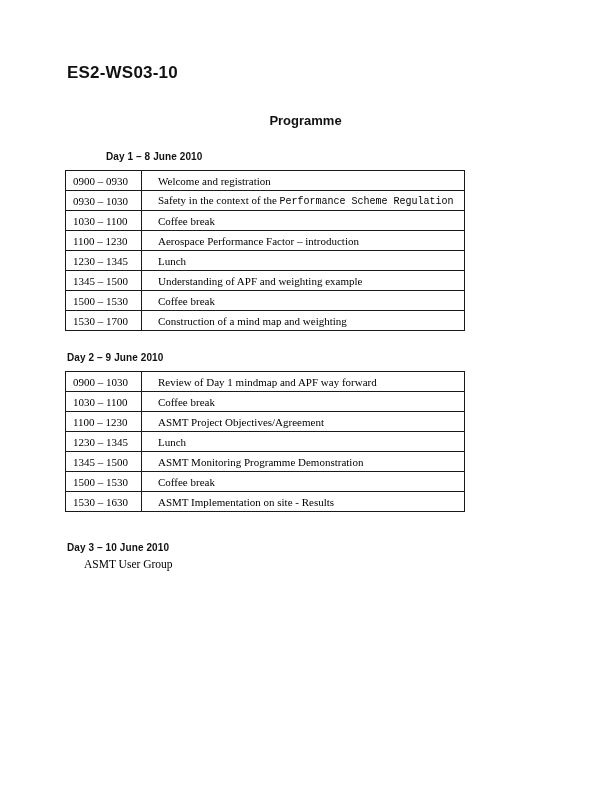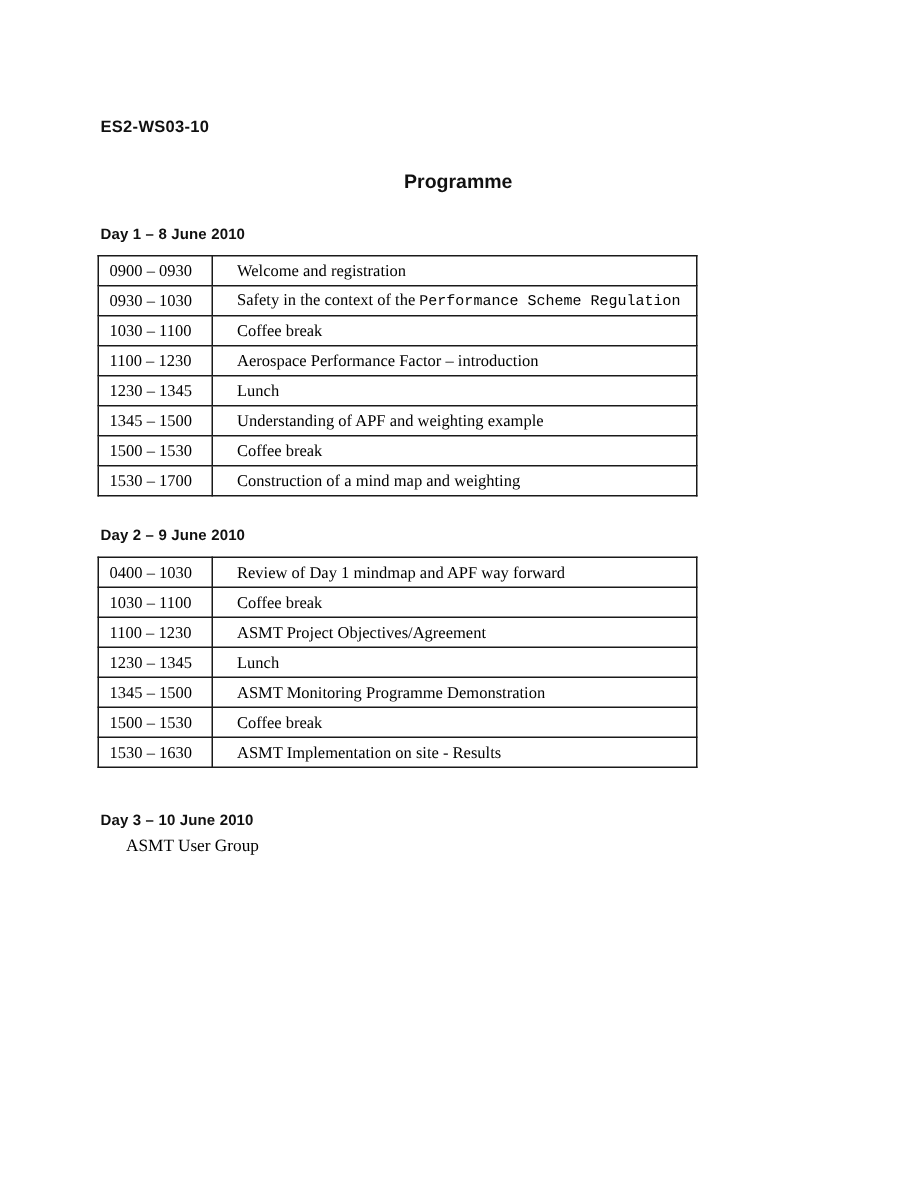--- a/index.html
+++ b/index.html
@@ -16,39 +16,39 @@
     overflow: hidden;
   }
   .sans-bold {
     font-family: "Liberation Sans", "DejaVu Sans", sans-serif;
     font-weight: bold;
     color: #111111;
   }
   #doc-id {
     position: absolute;
     left: 67px;
-    top: 79px;
-    font-size: 11px;
+    top: 63px;
+    font-size: 17px;
     letter-spacing: 0.2px;
   }
   #page-title {
     position: absolute;
     left: 0;
     top: 113px;
     width: 611px;
     text-align: center;
     font-size: 13px;
   }
   .day-heading {
     position: absolute;
     left: 67px;
     font-size: 10px;
     letter-spacing: 0.1px;
   }
-  #day1-heading { top: 151px; }
+  #day1-heading { top: 151px; margin-left: 39px; }
   #day2-heading { top: 352px; }
   #day3-heading { top: 542px; }
   table.schedule {
     position: absolute;
     left: 65px;
     width: 400px;
     border-collapse: collapse;
     table-layout: fixed;
     font-family: "Liberation Serif", "DejaVu Serif", serif;
     font-size: 11px;
@@ -128,21 +128,21 @@
         <td class="desc-cell">Construction of a mind map and weighting</td>
       </tr>
     </tbody>
   </table>
 
   <div id="day2-heading" class="day-heading sans-bold">Day 2 – 9 June 2010</div>
 
   <table id="schedule-day2" class="schedule">
     <tbody>
       <tr>
-        <td class="time-cell">0400 – 1030</td>
+        <td class="time-cell">0900 – 1030</td>
         <td class="desc-cell">Review of Day 1 mindmap and APF way forward</td>
       </tr>
       <tr>
         <td class="time-cell">1030 – 1100</td>
         <td class="desc-cell">Coffee break</td>
       </tr>
       <tr>
         <td class="time-cell">1100 – 1230</td>
         <td class="desc-cell">ASMT Project Objectives/Agreement</td>
       </tr>

